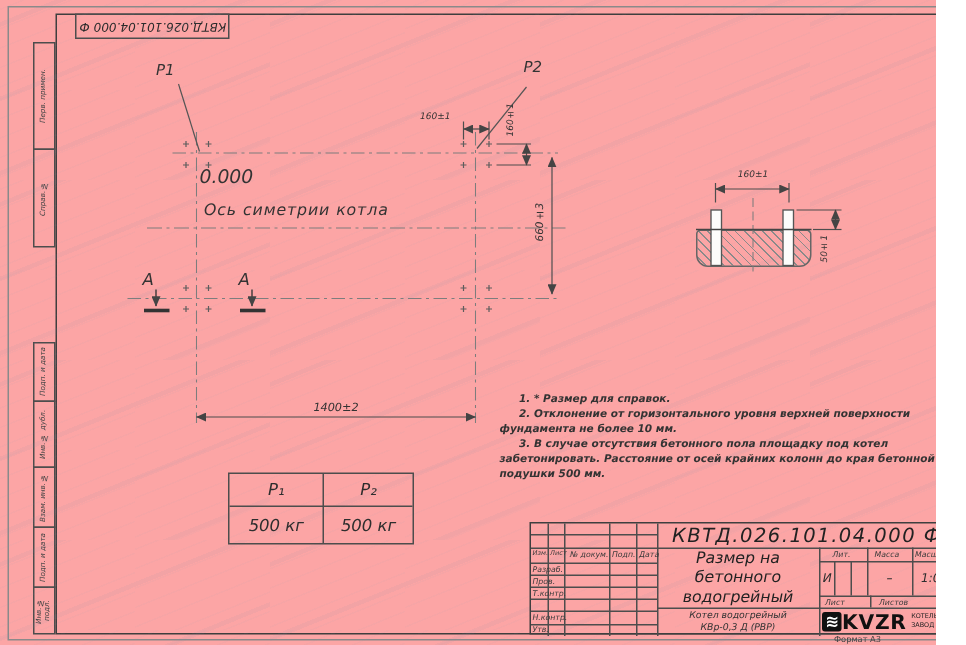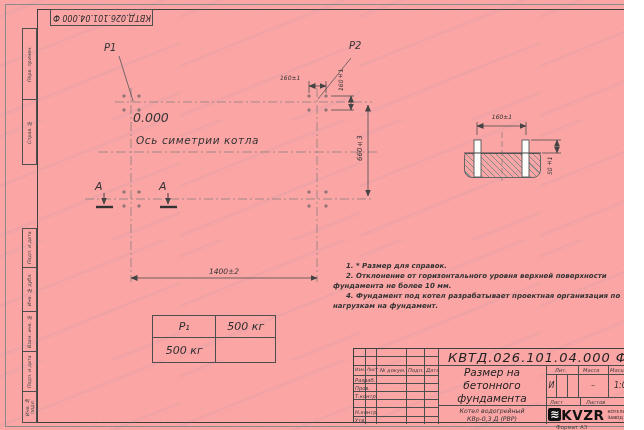--- a/index.html
+++ b/index.html
@@ -158,25 +158,26 @@
   <div class="txt ztext" style="left:184px;top:267px;width:80px;text-align:center;font-size:7.5px;">1400±2</div>
   <div class="txt ztext" style="left:95px;top:180px;font-size:11px;">А</div>
   <div class="txt ztext" style="left:159px;top:180px;font-size:11px;">А</div>
 
   <div class="txt ztext" style="left:480px;top:113px;width:44px;text-align:center;font-size:6px;">160±1</div>
   <div class="txt ztext vtext" style="left:546px;top:155px;font-size:6px;height:22px;">50±1</div>
 
   <div id="notes">
     <p>1. * Размер для справок.</p>
     <p>2. Отклонение от горизонтального уровня верхней поверхности фундамента не более 10 мм.</p>
-    <p>4. Фундамент под котел разрабатывает проектная организация по нагрузкам на фундамент.</p>
+    <p>3. В случае отсутствия бетонного пола площадку под котел забетонировать. Расстояние от осей крайних колонн до края бетонной подушки 500 мм.</p>
   </div>
 
   <div id="loadtable">
     <div>P₁</div>
+    <div>P₂</div>
     <div>500 кг</div>
     <div>500 кг</div>
   </div>
 
   <div id="tb">
 
     <div class="l" style="left:84px;top:0;width:1px;height:75px;"></div>
     <div class="l" style="left:192px;top:16px;width:1px;height:59px;"></div>
 
     <div class="l" style="left:0;top:7px;width:84px;height:1px;"></div>
@@ -200,21 +201,21 @@
     <div class="lab" style="left:1px;top:43.5px;">Т.контр.</div>
     <div class="lab" style="left:1px;top:59.5px;">Н.контр.</div>
     <div class="lab" style="left:1px;top:68px;">Утв.</div>
 
     <div class="l" style="left:84px;top:16px;width:200px;height:1px;"></div>
     <div class="abs it" style="left:84px;top:0;width:200px;height:16px;display:flex;align-items:center;justify-content:center;font-size:13px;letter-spacing:1px;color:#222;">КВТД.026.101.04.000 Ф</div>
 
     <div class="abs it" style="left:84px;top:17px;width:108px;height:39px;display:flex;flex-direction:column;align-items:center;justify-content:center;font-size:10.5px;line-height:1.22;color:#222;">
       <span>Размер на</span>
       <span>бетонного</span>
-      <span>фундамента</span>
+      <span>водогрейный</span>
     </div>
     <div class="l" style="left:84px;top:56px;width:108px;height:1px;"></div>
 
     <div class="abs it" style="left:84px;top:57px;width:108px;height:18px;display:flex;flex-direction:column;align-items:center;justify-content:center;font-size:6.2px;line-height:1.3;color:#333;">
       <span>Котел водогрейный</span>
       <span>КВр-0,3 Д (РВР)</span>
     </div>
 
     <div class="l" style="left:192px;top:25px;width:92px;height:1px;"></div>
     <div class="l" style="left:192px;top:48px;width:92px;height:1px;"></div>

